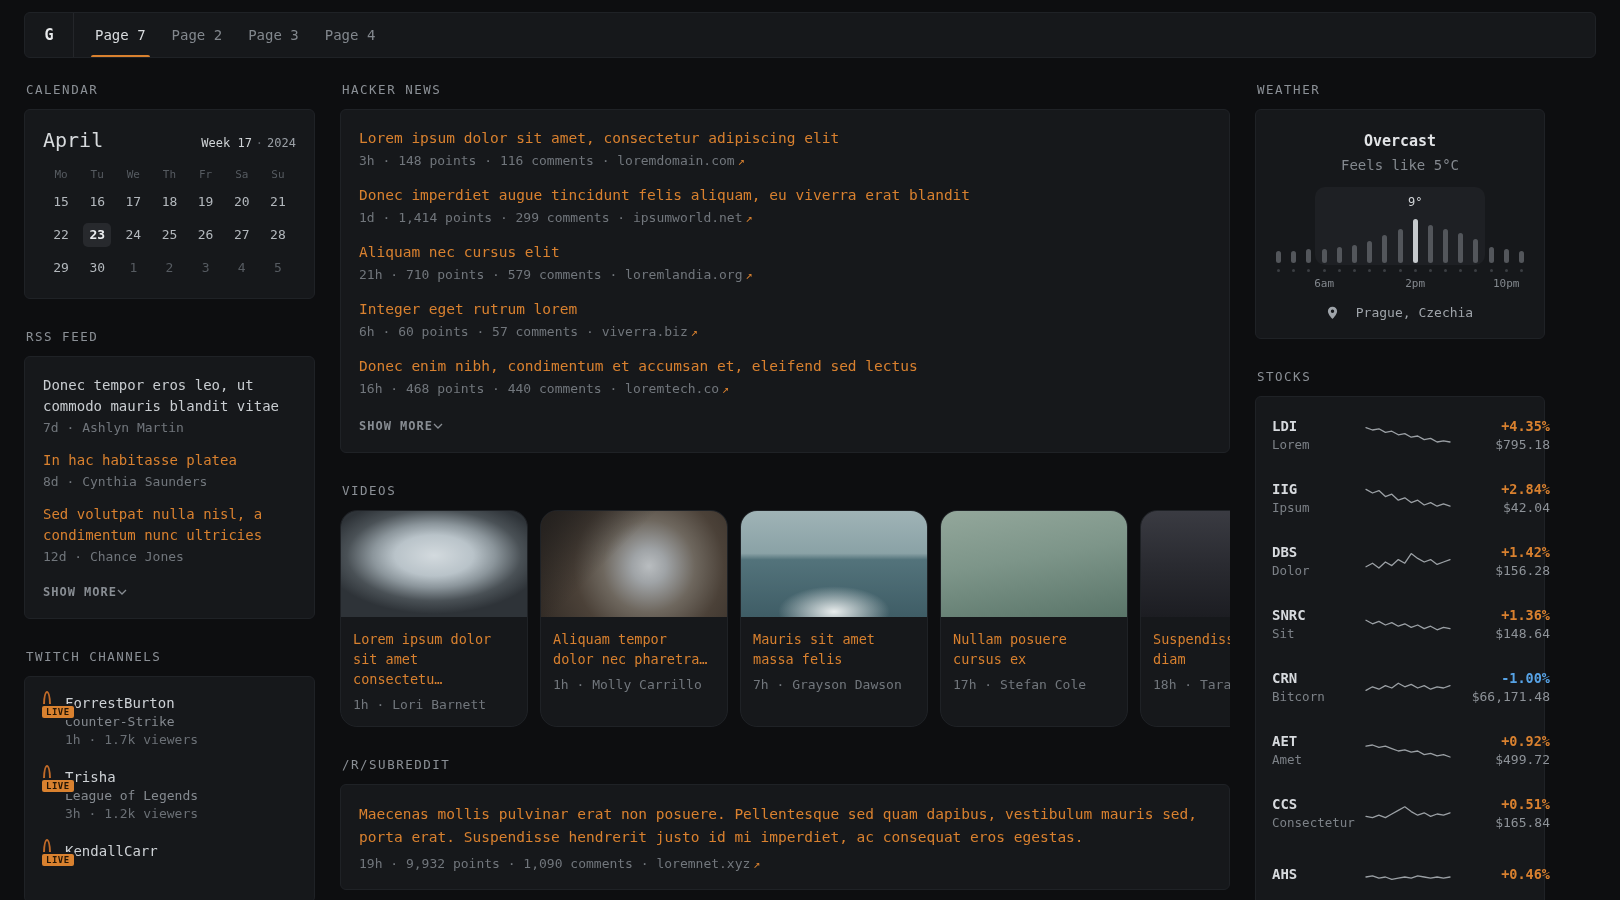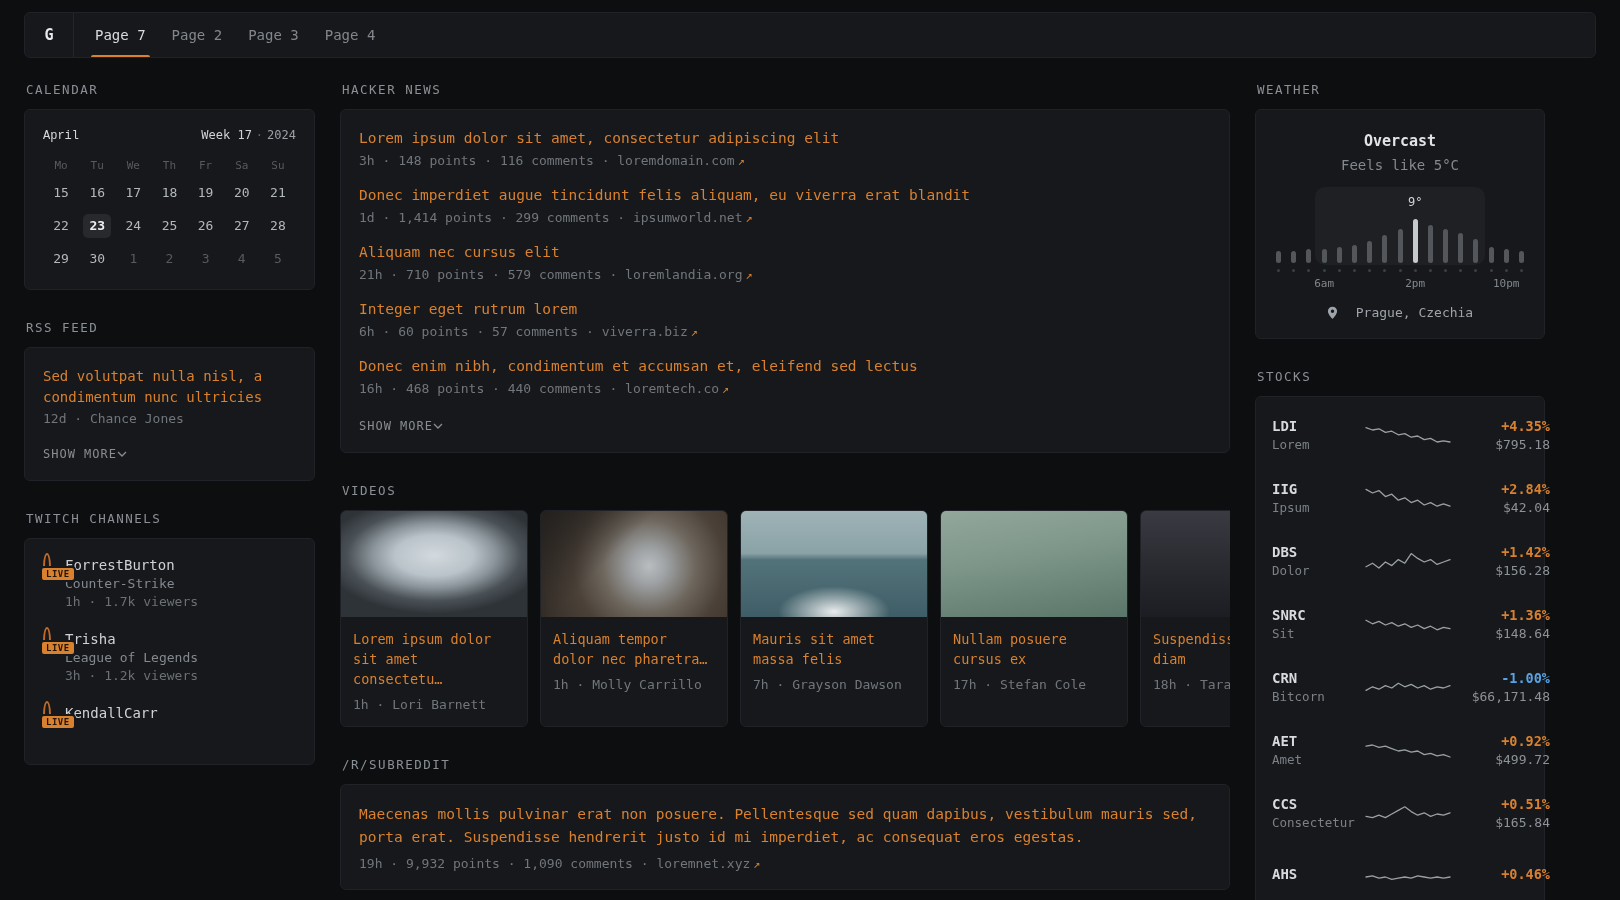--- a/index.html
+++ b/index.html
@@ -33,39 +33,39 @@
     background:var(--accent);border-radius:2px 2px 0 0;}
 
   
   .columns{margin-top:24px;display:grid;grid-template-columns:291px 890px 290px;gap:25px;align-items:start;}
   .widget + .widget{margin-top:30px;}
   .w-title{font-size:12.5px;font-weight:400;letter-spacing:1.5px;color:#8b9096;margin:0 0 12px 2px;}
   .card{background:var(--card);border:1px solid var(--border);border-radius:6px;padding:18px;}
 
   
   .cal-head{display:flex;justify-content:space-between;align-items:baseline;margin-bottom:16px;}
-  .cal-month{font-size:12px;color:var(--bright);font-family:Liberation Mono, monospace;}
+  .cal-month{font-size:20px;color:var(--bright);}
   .cal-week{font-size:12px;color:#cfd3d6;}
   .cal-week .sep{color:#5d6268;margin:0 4px;}
   .cal-week .yr{color:#9ba0a6;}
   .cal-grid{display:grid;grid-template-columns:repeat(7,1fr);row-gap:9px;text-align:center;align-items:center;}
   .cal-dow{font-size:11px;color:#565b61;}
   .cal-day{font-size:13px;color:#b3b8bd;height:24px;line-height:24px;}
   .cal-day.other{color:#565b61;}
   .cal-day.selected{background:#27292d;border-radius:5px;width:28px;justify-self:center;
     color:#eceef0;font-weight:700;}
 
   
   .rss-item{margin-bottom:15px;}
   .rss-title{font-size:14px;line-height:21px;color:#c9cdd1;display:block;}
   .rss-title.accent{color:var(--accent);}
   .item-meta{font-size:13px;color:#71767c;margin-top:3px;}
   .show-more{display:inline-flex;align-items:center;font-size:12px;letter-spacing:1px;
     color:#888d93;margin-top:6px;cursor:pointer;background:none;border:none;
-    font-family:inherit;}
+    font-family:inherit;font-weight:bold;}
 
   
   .tw-row{display:flex;gap:14px;margin-bottom:22px;align-items:flex-start;}
   .tw-avatar-wrap{position:relative;flex:0 0 auto;}
   .tw-avatar{width:48px;height:48px;border-radius:50%;border:2px solid #c06a28;padding:2px;}
   .tw-avatar .av{width:100%;height:100%;border-radius:50%;}
   .av-1{background:radial-gradient(circle at 45% 35%,#e3ded4 0%,#b4aca0 30%,#6b645a 65%,#39342e 100%);}
   .av-2{background:radial-gradient(circle at 50% 40%,#f0e2cf 0%,#c9a88a 35%,#7c5f49 70%,#3f3226 100%);}
   .av-3{background:radial-gradient(circle at 50% 40%,#e8e6e2 0%,#c2beb8 40%,#8a867f 75%,#55514b 100%);}
   .tw-live{position:absolute;left:-3px;bottom:-6px;background:var(--accent);color:#231505;
@@ -81,21 +81,21 @@
   .hn-meta{font-size:13px;color:#71767c;margin-top:4px;}
   .hn-domain{color:#71767c;}
   .ext-arrow{color:var(--accent);font-size:12px;margin-left:3px;}
 
   .sub-title{font-size:14.5px;color:var(--accent);line-height:23px;display:block;}
   .sub-meta{margin-top:7px;}
 
   
   .video-row{display:flex;gap:12px;overflow:hidden;}
   .video-card{flex:0 0 188px;background:var(--card);border:1px solid var(--border);
-    border-radius:6px;overflow:hidden;}
+    border-radius:17px;overflow:hidden;}
   .video-thumb{height:106px;}
   .thumb-1{background:radial-gradient(ellipse 60% 55% at 50% 42%,#d3dade 0%,#b9c3c9 35%,#8b959b 55%,#4a5156 78%,#2e3338 100%);}
   .thumb-2{background:linear-gradient(135deg,#23201e 0%,rgba(35,32,30,0) 40%),
     radial-gradient(circle at 58% 52%,#b9bdc0 0%,#9fa3a6 14%,#6e675e 38%,#4b4138 62%,#332c26 100%);}
   .thumb-3{background:radial-gradient(ellipse 50% 40% at 50% 95%,#e8ecec 0%,rgba(230,235,235,0) 60%),
     linear-gradient(180deg,#9fb3b6 0%,#8aa2a6 40%,#53737b 46%,#3f5d66 100%);}
   .thumb-4{background:linear-gradient(170deg,#93a79b 0%,#7d9589 45%,#5a7569 100%);}
   .thumb-5{background:linear-gradient(180deg,#3a3b42 0%,#2a2b31 50%,#1c1d22 100%);}
   .video-body{padding:12px 12px 14px;}
   .video-title{font-size:13.5px;line-height:20px;color:var(--accent);min-height:40px;white-space:pre-line;}
@@ -189,20 +189,28 @@
             <div class="cal-day other">3</div>
             <div class="cal-day other">4</div>
             <div class="cal-day other">5</div>
           </div>
         </div>
       </section>
 
       <section class="widget">
         <h2 class="w-title">RSS FEED</h2>
         <div class="card">
+          <article class="rss-item">
+            <a class="rss-title">Donec tempor eros leo, ut commodo mauris blandit vitae</a>
+            <div class="item-meta">7d · Ashlyn Martin</div>
+          </article>
+          <article class="rss-item">
+            <a class="rss-title accent">In hac habitasse platea</a>
+            <div class="item-meta">8d · Cynthia Saunders</div>
+          </article>
           <article class="rss-item">
             <a class="rss-title accent">Sed volutpat nulla nisl, a condimentum nunc ultricies</a>
             <div class="item-meta">12d · Chance Jones</div>
           </article>
           <button class="show-more">
             <span>SHOW MORE</span>
             <svg width="10" height="6" viewBox="0 0 10 6">
                 <polyline points="1,1 5,5 9,1" stroke="#888d93" fill="none" stroke-width="1.3"></polyline>
               </svg>
           </button>

